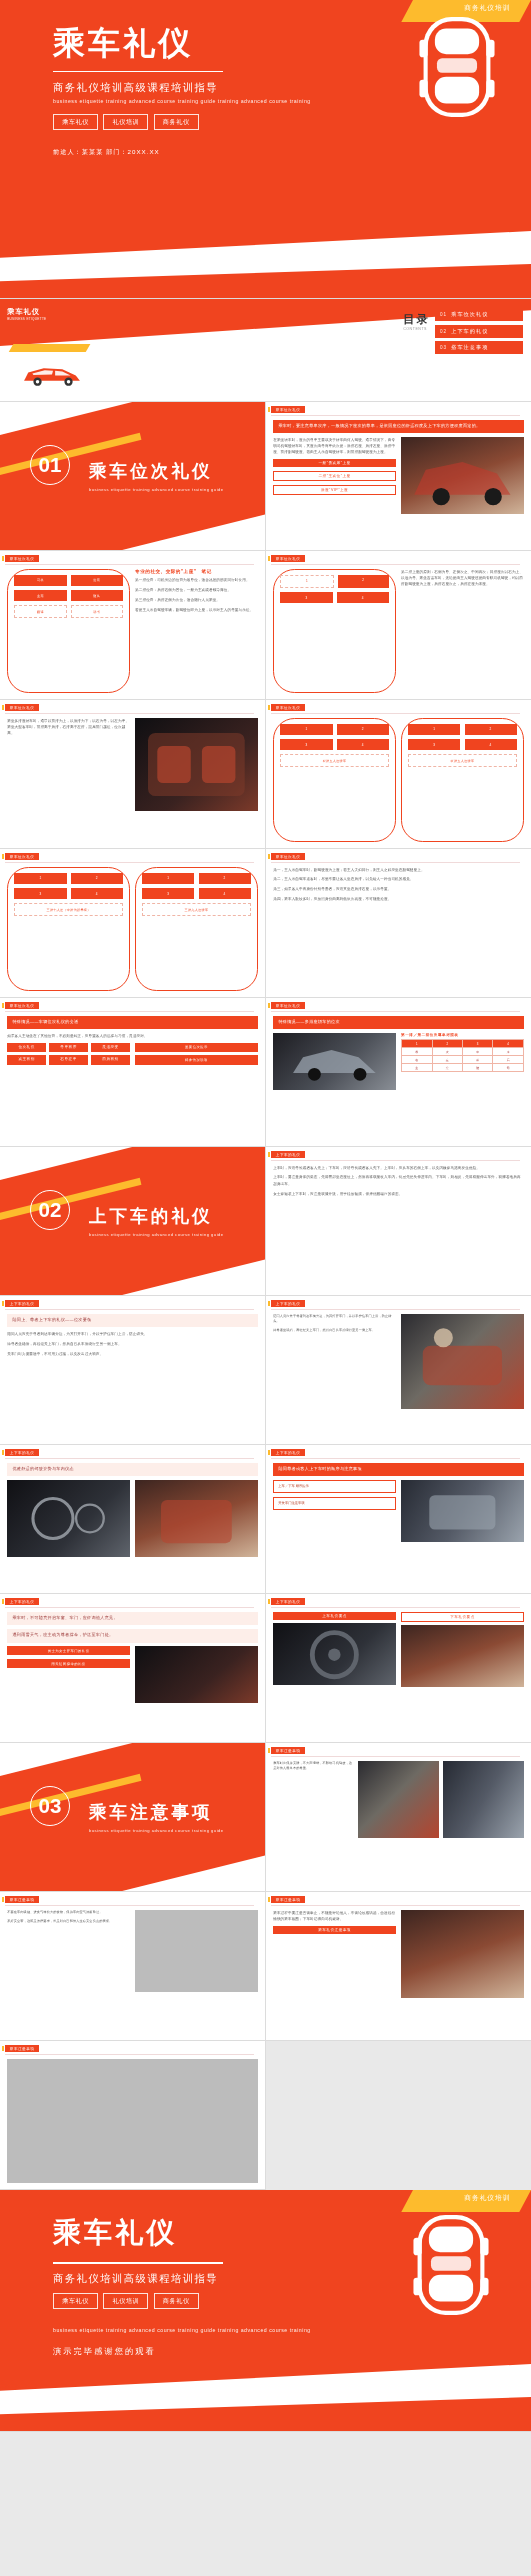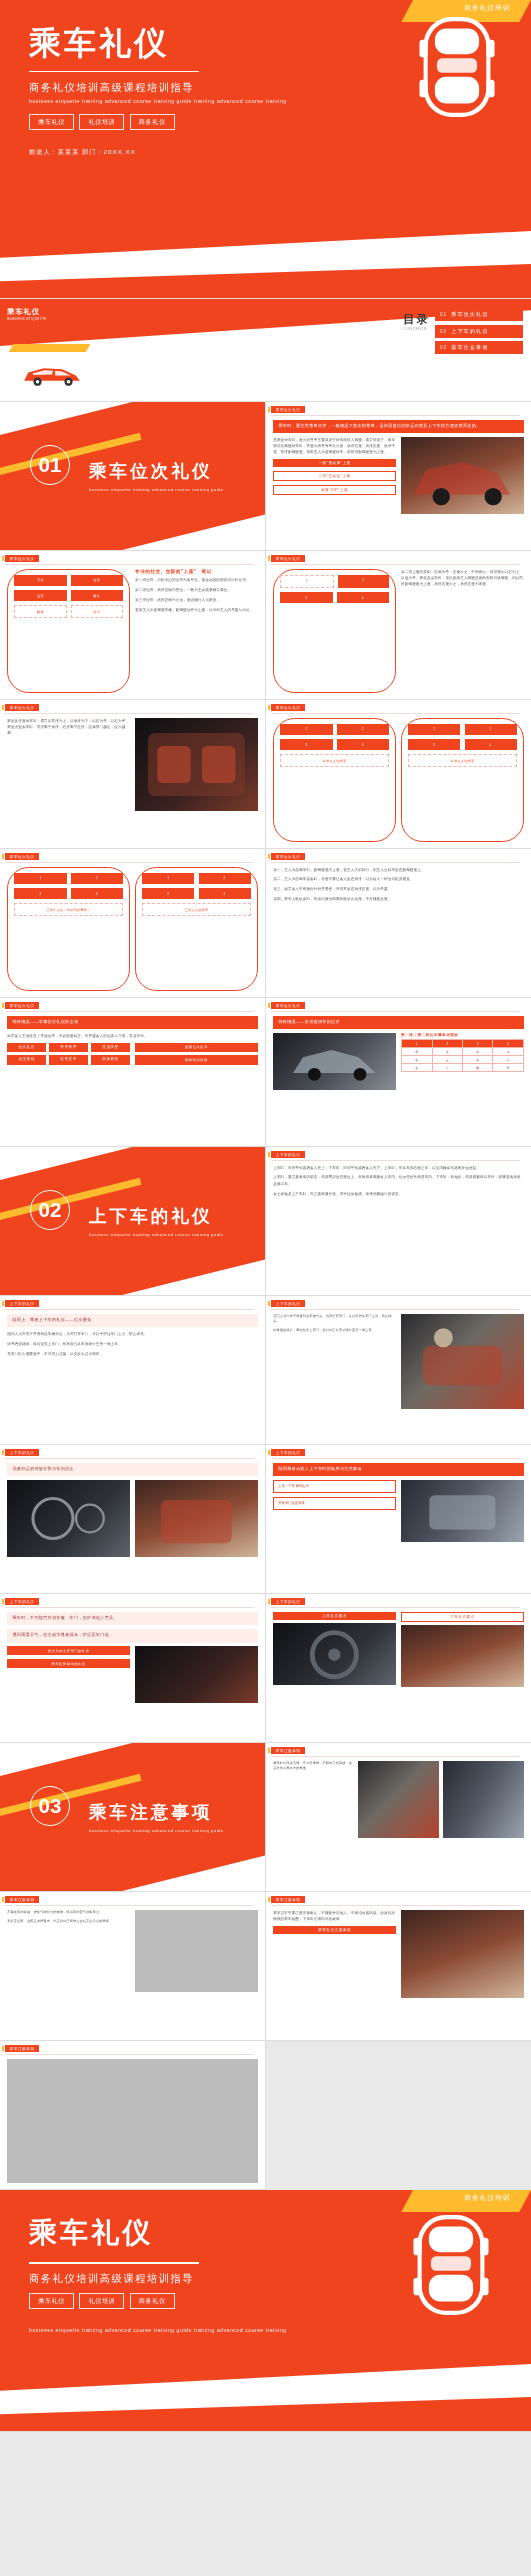--- a/index.html
+++ b/index.html
@@ -16,20 +16,21 @@
   }
   .slide {
     width: 266px;
     height: 149px;
     background: #ffffff;
     position: relative;
     overflow: hidden;
     border: 0.5px solid #dcdcdc;
     border-top: none;
     border-left: none;
+    padding-left: 24px;
   }
   .slide.full { width: 532px; height: 299px; }
 
   
   .cover {
     background: #ffffff;
     position: relative;
   }
   .cover .orangeblock {
     position: absolute;
@@ -825,17 +826,18 @@
     <div class="cover-inner" style="padding-top:24px">
       <div class="end-title">乘车礼仪</div>
       <div class="cover-rule"></div>
       <div class="cover-sub">商务礼仪培训高级课程培训指导</div>
       <div class="pill-row" style="margin-top:7.2px">
         <span class="pill">乘车礼仪</span>
         <span class="pill">礼仪培训</span>
         <span class="pill">商务礼仪</span>
       </div>
       <div class="cover-sub-en">business etiquette training advanced course training guide training advanced course training</div>
+      <div class="end-thanks">演示完毕感谢您的观看</div>
     </div>
   </div>
 
 </div>
 
 
 </body></html>

